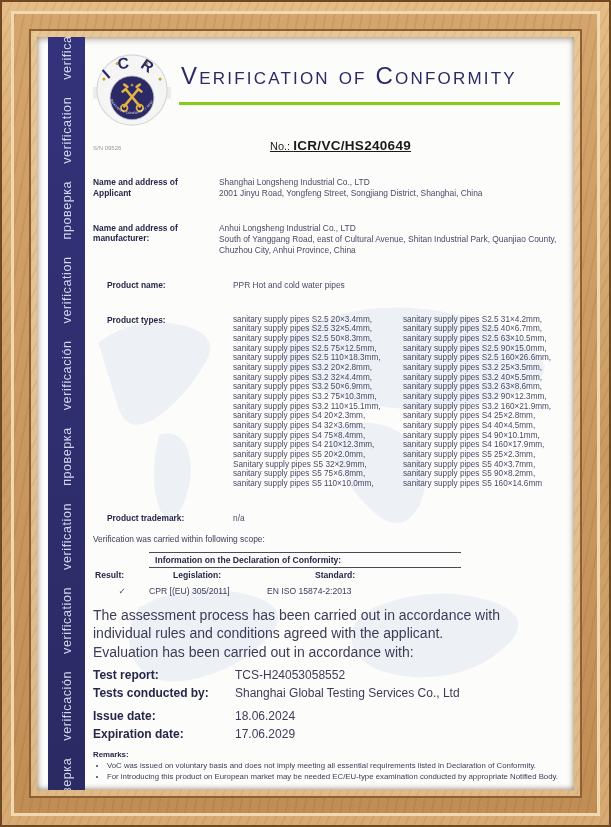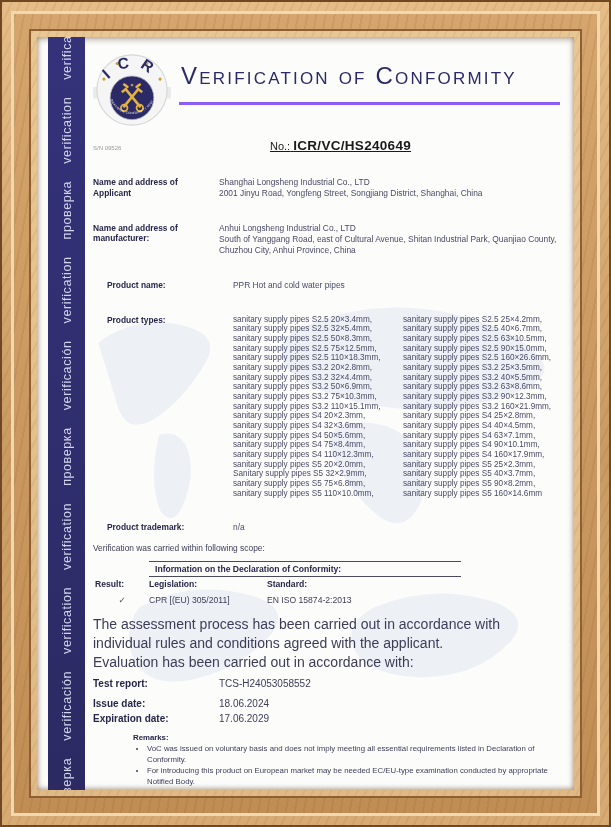--- a/index.html
+++ b/index.html
@@ -14,51 +14,51 @@
   .f6 { background-image:repeating-linear-gradient(115deg, rgba(110,60,20,.07) 0 2px, transparent 2px 8px),linear-gradient(#e9c795,#dfba87); padding:6px; }
   .cert { width:100%; height:100%; background:#fcfcfb; display:flex; position:relative; overflow:hidden;
           box-shadow: inset 0 2px 6px rgba(80,50,20,.45), inset 0 -2px 5px rgba(80,50,20,.3); }
   .watermark { position:absolute; inset:0; z-index:0; opacity:.55; }
   .strip { width:37px; margin-left:11px; background:linear-gradient(#34327a,#2b2a63); flex:none; display:flex; align-items:center; justify-content:center; overflow:hidden; z-index:1; }
   .strip span { writing-mode:vertical-rl; transform:rotate(180deg); white-space:nowrap; color:#d3d5ea; font-size:12.5px; font-weight:500; letter-spacing:.6px; word-spacing:13px; }
   .content { flex:1; padding:13px 14px 8px 8px; position:relative; z-index:1; color:#333; }
 
   .header { display:flex; align-items:flex-start; }
   .logo { width:78px; height:80px; flex:none; margin-right:8px; }
-  .title-wrap { flex:1; border-bottom:3px solid #8b5cf6; padding:12px 0 12px 2px; }
+  .title-wrap { flex:1; border-bottom:3px solid #84cc16; padding:12px 0 12px 2px; }
   .title { font-variant:small-caps; font-size:24px; letter-spacing:2.2px; color:#2b2a66; font-weight:500; white-space:nowrap; }
 
   .no-row { display:flex; align-items:baseline; margin:8px 0 10px; }
   .serial { font-size:6px; color:#9a9a9a; width:118px; flex:none; }
   .no-group { margin:0 auto; font-size:11px; color:#1a1a1a;text-decoration:underline; }
   .no-group b { font-size:13.5px; letter-spacing:.3px; }
   .no-spacer { width:90px; flex:none; }
 
   .row { display:grid; grid-template-columns:118px 1fr; column-gap:8px; margin-bottom:10px; font-size:8.4px;margin-top:24px; }
   .row .lbl { font-weight:bold; color:#26264a; line-height:1.25; }
   .row .val { color:#4a4a66; line-height:1.3; }
   .pt-row { display:grid; grid-template-columns:170px 1fr; color:#4a4a66; font-size:8.2px; line-height:1.18; }
   .row.tight { margin-bottom:6px;padding-left:14px; }
 
   .scope { font-size:8.4px; color:#3c3c58; margin:10px 0 8px; }
 
   .doc-table { font-size:8.6px; margin:0 0 10px 2px; color:#26264a; }
   .tbl-head { margin-left:54px; width:312px; border-top:1.3px solid #4a4a5a; border-bottom:1.3px solid #4a4a5a; padding:2px 0 2px 6px; font-weight:bold; }
-  .tbl-labels { display:grid; grid-template-columns:54px 118px 1fr; font-weight:bold; padding:2px 0; }
+  .tbl-labels { display:grid; grid-template-columns:54px 118px 1fr; font-weight:bold; padding:2px 0;gap:24px; }
   .tbl-row { display:grid; grid-template-columns:54px 118px 1fr; color:#3c3c58; padding:4px 0 0; }
   .tbl-row .chk { text-align:center; color:#555; }
 
   .note { font-size:14px; color:#3c3c58; line-height:1.35; }
   .rep-rows { margin-top:6px; }
-  .rep-row { display:grid; grid-template-columns:118px 1fr; column-gap:8px; font-size:10px; margin-bottom:4px; }
+  .rep-row { display:grid; grid-template-columns:118px 1fr; column-gap:24px; font-size:12px; margin-bottom:4px; }
   .rep-row .lbl { font-weight:bold; color:#26264a; }
   .rep-row .val { color:#3c3c58; }
   .rep-row.gap { margin-top:9px; }
 
-  .remarks { margin-top:9px; font-size:7.8px;margin-left:40px; }
+  .remarks { margin-top:9px; font-size:7.8px; }
   .remarks .lbl { font-weight:bold; color:#26264a; margin-bottom:2px; }
   .remarks ul { margin-left:14px; color:#3c3c58; line-height:1.4; }
 
   .footer { display:flex; margin-top:6px; }
   .contacts { width:84px; flex:none; font-size:7.4px; color:#3c3c3c; margin-top:30px; line-height:1.55; }
   .seal { width:90px; height:90px; flex:none; margin:2px 4px 0 6px; }
   .sig-block { flex:1; text-align:center; margin-top:6px; padding:0 6px; }
   .sig-block svg { width:172px; height:46px; }
   .sig-line { width:158px; border-top:1px solid #999; margin:0 auto 3px; }
   .sig-title { font-size:7.6px; color:#3c3c58; }
@@ -153,21 +153,21 @@
       <div class="row tight">
         <div class="lbl">Product name:</div>
         <div class="val">PPR Hot and cold water pipes</div>
       </div>
 
       <div class="row tight">
         <div class="lbl">Product types:</div>
         <div class="val">
           <div class="pt-row">
                         <span>sanitary supply pipes S2.5 20×3.4mm,</span>
-                        <span>sanitary supply pipes S2.5 25×4.2mm,</span>
+                        <span>sanitary supply pipes S2.5 31×4.2mm,</span>
                       </div>
           <div class="pt-row">
                         <span>sanitary supply pipes S2.5 32×5.4mm,</span>
                         <span>sanitary supply pipes S2.5 40×6.7mm,</span>
                       </div>
           <div class="pt-row">
                         <span>sanitary supply pipes S2.5 50×8.3mm,</span>
                         <span>sanitary supply pipes S2.5 63×10.5mm,</span>
                       </div>
           <div class="pt-row">
@@ -200,29 +200,25 @@
                       </div>
           <div class="pt-row">
                         <span>sanitary supply pipes S4 20×2.3mm,</span>
                         <span>sanitary supply pipes S4 25×2.8mm,</span>
                       </div>
           <div class="pt-row">
                         <span>sanitary supply pipes S4 32×3.6mm,</span>
                         <span>sanitary supply pipes S4 40×4.5mm,</span>
                       </div>
           <div class="pt-row">
-                        <span>sanitary supply pipes S4 50×5.6mm,</span>
-                        <span>sanitary supply pipes S4 63×7.1mm,</span>
-                      </div>
-          <div class="pt-row">
                         <span>sanitary supply pipes S4 75×8.4mm,</span>
                         <span>sanitary supply pipes S4 90×10.1mm,</span>
                       </div>
           <div class="pt-row">
-                        <span>sanitary supply pipes S4 110×12.3mm,</span>
+                        <span>sanitary supply pipes S4 210×12.3mm,</span>
                         <span>sanitary supply pipes S4 160×17.9mm,</span>
                       </div>
           <div class="pt-row">
                         <span>sanitary supply pipes S5 20×2.0mm,</span>
                         <span>sanitary supply pipes S5 25×2.3mm,</span>
                       </div>
           <div class="pt-row">
                         <span>Sanitary supply pipes S5 32×2.9mm,</span>
                         <span>sanitary supply pipes S5 40×3.7mm,</span>
                       </div>
@@ -258,20 +254,24 @@
         </div>
       </div>
 
       <div class="note">The assessment process has been carried out in accordance with individual rules and conditions agreed with the applicant.</div>
       <div class="note">Evaluation has been carried out in accordance with:</div>
 
       <div class="rep-rows">
         <div class="rep-row">
           <span class="lbl">Test report:</span>
           <span class="val">TCS-H24053058552</span>
+        </div>
+        <div class="rep-row">
+          <span class="lbl">Tests conducted by:</span>
+          <span class="val">Shanghai Global Testing Services Co., Ltd</span>
         </div>
         <div class="rep-row gap">
           <span class="lbl">Issue date:</span>
           <span class="val">18.06.2024</span>
         </div>
         <div class="rep-row">
           <span class="lbl">Expiration date:</span>
           <span class="val">17.06.2029</span>
         </div>
       </div>

